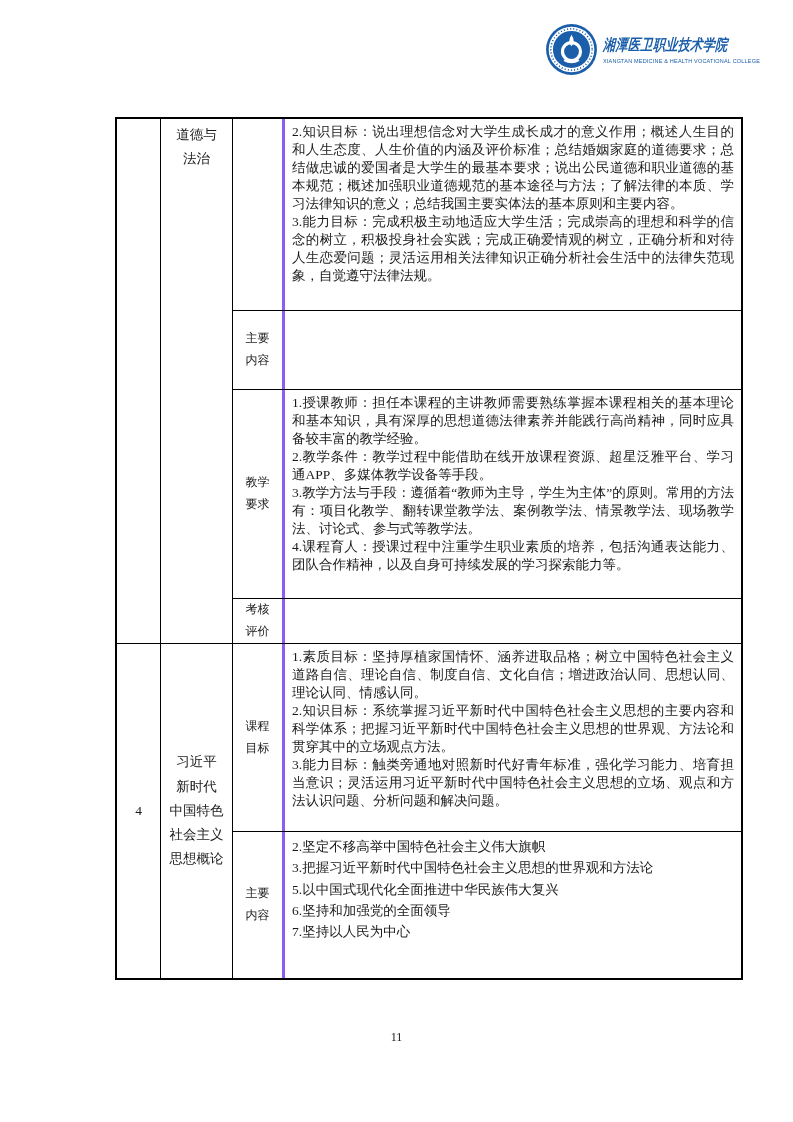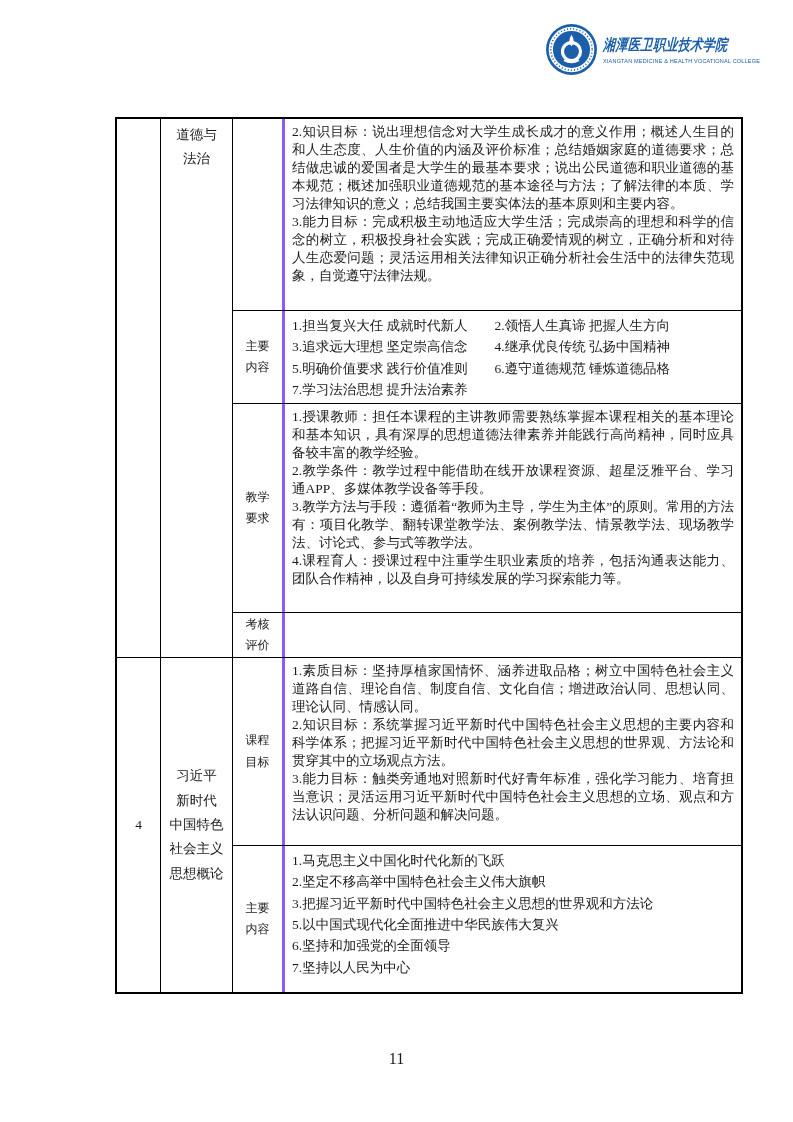--- a/index.html
+++ b/index.html
@@ -95,22 +95,21 @@
   .h-s1r3 { min-height: 209px; }
   .h-s1r4 { min-height: 44px; }
   .h-s2r1 { min-height: 188px; }
   .h-s2r2 { min-height: 146px; }
 
   
   .footer {
     position: absolute;
     top: 1030px; left: 0; width: 100%;
     text-align: center;
-    font-size: 16px;
-    margin-top: 20px;
+    font-size: 12px;
   }
 </style>
 </head>
 <body>
 
 <div class="page">
 
   <div class="logo">
     <svg class="emblem" viewBox="0 0 100 100">
       <circle cx="50" cy="50" r="48" fill="#1b5ea9"></circle>
@@ -138,26 +137,20 @@
           <div class="row-label"></div>
           <div class="row-content">
             <p>2.知识目标：说出理想信念对大学生成长成才的意义作用；概述人生目的和人生态度、人生价值的内涵及评价标准；总结婚姻家庭的道德要求；总结做忠诚的爱国者是大学生的最基本要求；说出公民道德和职业道德的基本规范；概述加强职业道德规范的基本途径与方法；了解法律的本质、学习法律知识的意义；总结我国主要实体法的基本原则和主要内容。</p>
             <p>3.能力目标：完成积极主动地适应大学生活；完成崇高的理想和科学的信念的树立，积极投身社会实践；完成正确爱情观的树立，正确分析和对待人生恋爱问题；灵活运用相关法律知识正确分析社会生活中的法律失范现象，自觉遵守法律法规。</p>
           </div>
         </div>
 
         <div class="row h-s1r2">
           <div class="row-label">主要
 内容</div>
-          <div class="row-content">
-            <div class="line">1.担当复兴大任 成就时代新人　　2.领悟人生真谛 把握人生方向</div>
-            <div class="line">3.追求远大理想 坚定崇高信念　　4.继承优良传统 弘扬中国精神</div>
-            <div class="line">5.明确价值要求 践行价值准则　　6.遵守道德规范 锤炼道德品格</div>
-            <div class="line">7.学习法治思想 提升法治素养</div>
-          </div>
         </div>
 
         <div class="row h-s1r3">
           <div class="row-label">教学
 要求</div>
           <div class="row-content">
             <p>1.授课教师：担任本课程的主讲教师需要熟练掌握本课程相关的基本理论和基本知识，具有深厚的思想道德法律素养并能践行高尚精神，同时应具备较丰富的教学经验。</p>
             <p>2.教学条件：教学过程中能借助在线开放课程资源、超星泛雅平台、学习通APP、多媒体教学设备等手段。</p>
             <p>3.教学方法与手段：遵循着“教师为主导，学生为主体”的原则。常用的方法有：项目化教学、翻转课堂教学法、案例教学法、情景教学法、现场教学法、讨论式、参与式等教学法。</p>
             <p>4.课程育人：授课过程中注重学生职业素质的培养，包括沟通表达能力、团队合作精神，以及自身可持续发展的学习探索能力等。</p>
@@ -188,21 +181,20 @@
             <p>1.素质目标：坚持厚植家国情怀、涵养进取品格；树立中国特色社会主义道路自信、理论自信、制度自信、文化自信；增进政治认同、思想认同、理论认同、情感认同。</p>
             <p>2.知识目标：系统掌握习近平新时代中国特色社会主义思想的主要内容和科学体系；把握习近平新时代中国特色社会主义思想的世界观、方法论和贯穿其中的立场观点方法。</p>
             <p>3.能力目标：触类旁通地对照新时代好青年标准，强化学习能力、培育担当意识；灵活运用习近平新时代中国特色社会主义思想的立场、观点和方法认识问题、分析问题和解决问题。</p>
           </div>
         </div>
 
         <div class="row h-s2r2">
           <div class="row-label">主要
 内容</div>
           <div class="row-content">
-            <div class="line">1.马克思主义中国化时代化新的飞跃</div>
             <div class="line">2.坚定不移高举中国特色社会主义伟大旗帜</div>
             <div class="line">3.把握习近平新时代中国特色社会主义思想的世界观和方法论</div>
             <div class="line">5.以中国式现代化全面推进中华民族伟大复兴</div>
             <div class="line">6.坚持和加强党的全面领导</div>
             <div class="line">7.坚持以人民为中心</div>
           </div>
         </div>
 
       </div>
     </div>

